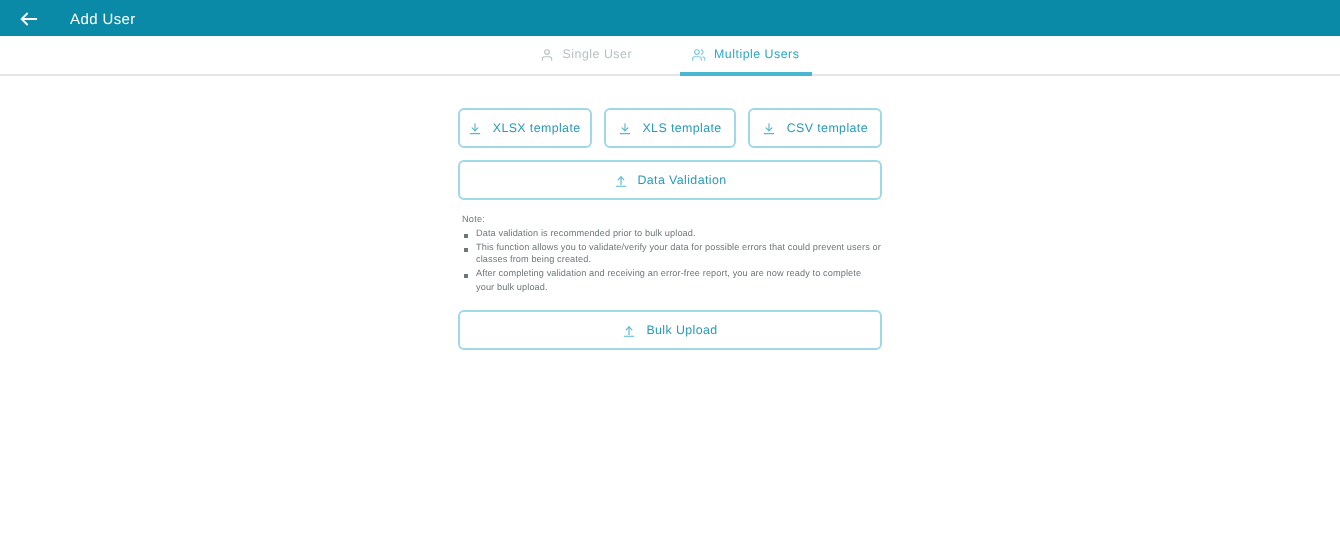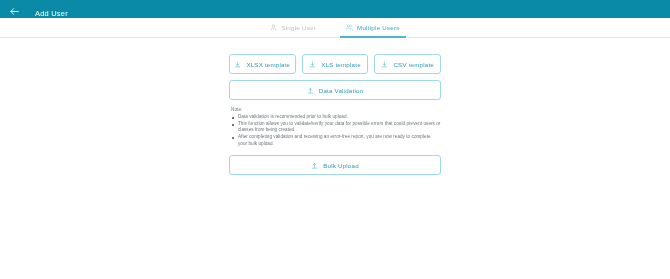--- a/index.html
+++ b/index.html
@@ -13,21 +13,21 @@
     font-family: "Liberation Sans", sans-serif;
     -webkit-font-smoothing: antialiased;
     overflow: hidden;
   }
 
   
   .app-header {
     height: 18px;
     background: #0a8aa6;
     display: flex;
-    align-items: flex-end;
+    align-items: center;
     padding: 0 0 0 7px;
     box-sizing: border-box;
   }
   .back-btn {
     width: 14px;
     height: 14px;
     display: flex;
     align-items: center;
     justify-content: center;
     cursor: pointer;

